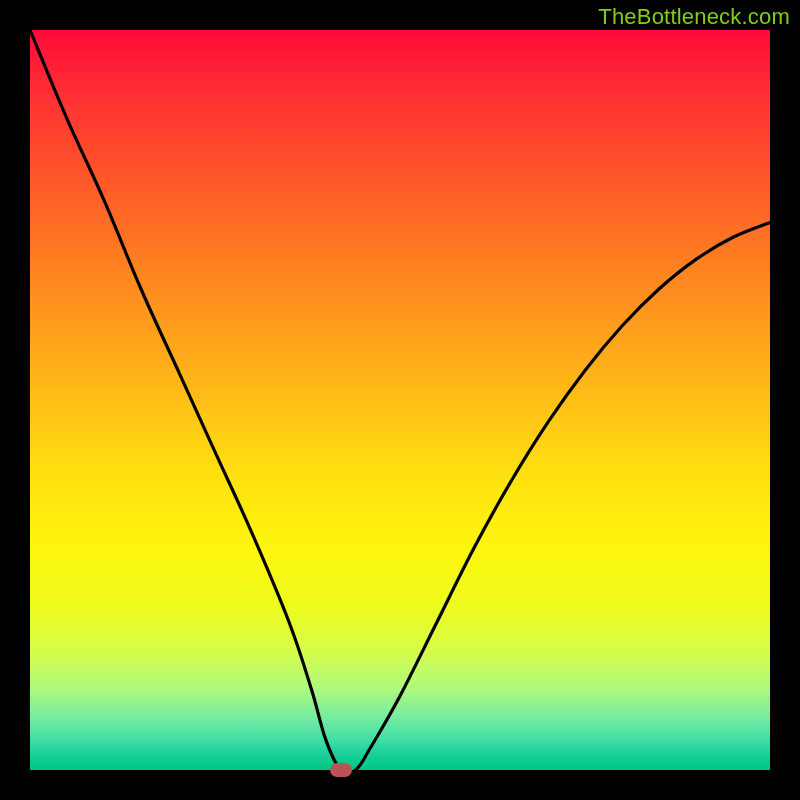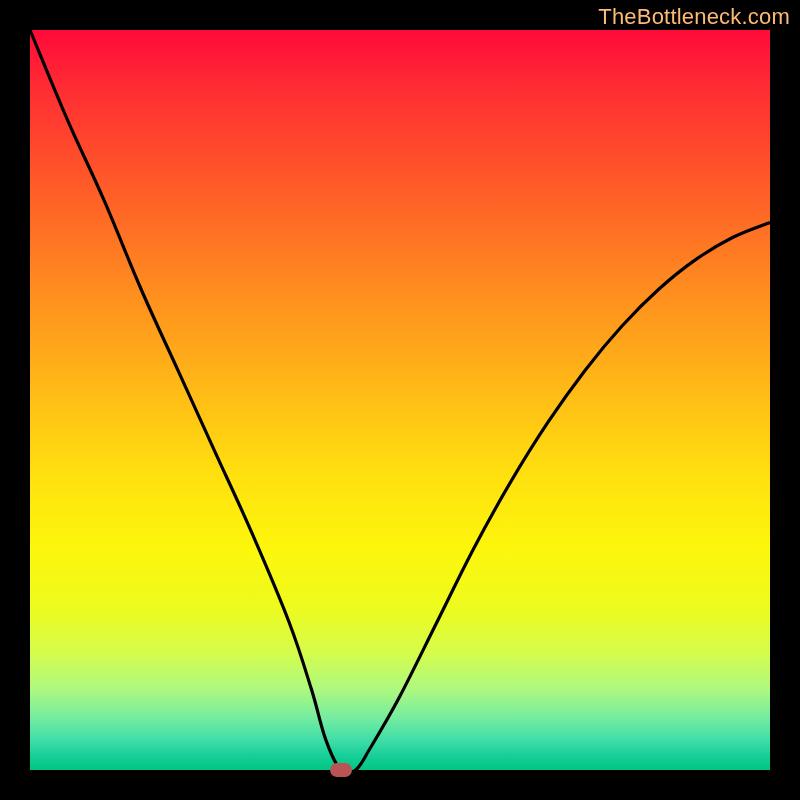--- a/index.html
+++ b/index.html
@@ -41,21 +41,21 @@
       #74eca0 93%,
       #3fdda8 96%,
       #18cf98 98%,
       #00c684 100%
     );
   }
   .watermark {
     position: absolute;
     top: 4px;
     right: 10px;
-    color: #fdba74;
+    color: #84cc16;
     font-size: 22px;
     font-weight: 400;
     letter-spacing: 0.2px;
     user-select: none;
   }
   svg.curve {
     position: absolute;
     left: 0;
     top: 0;
     width: 740px;

